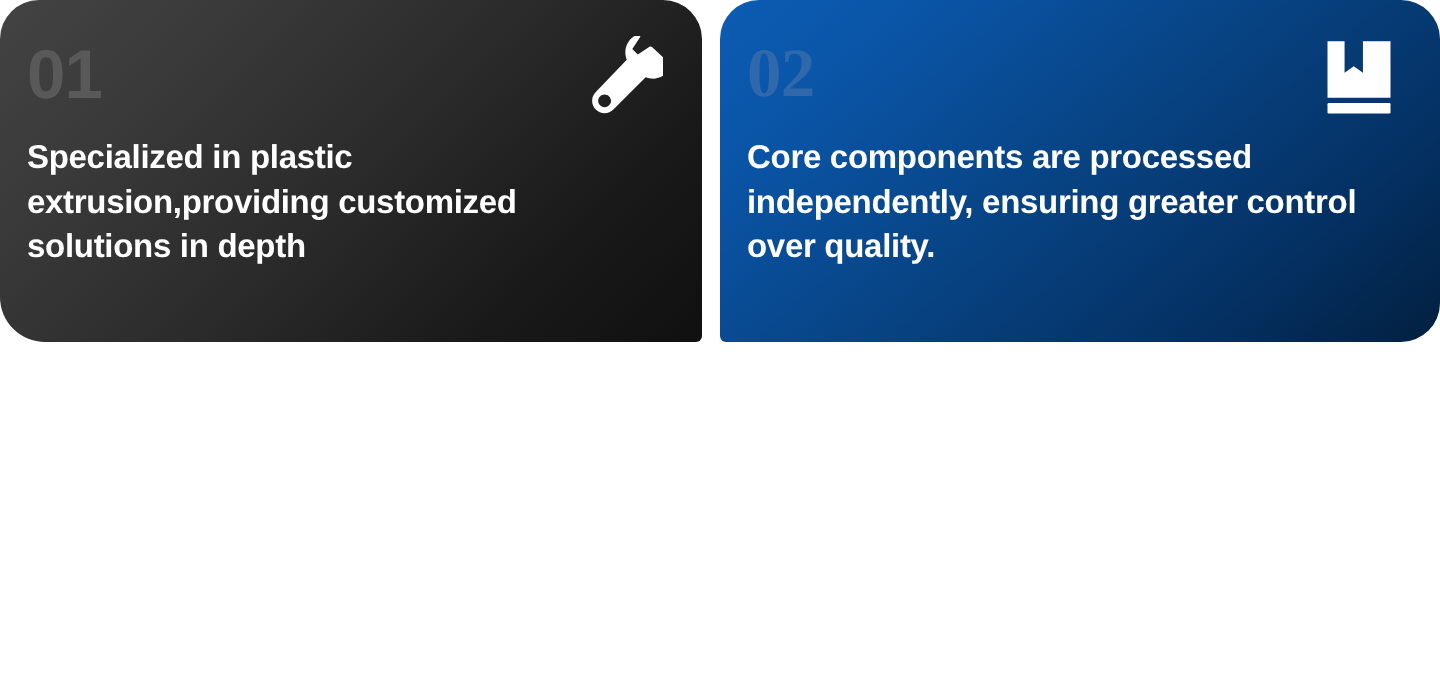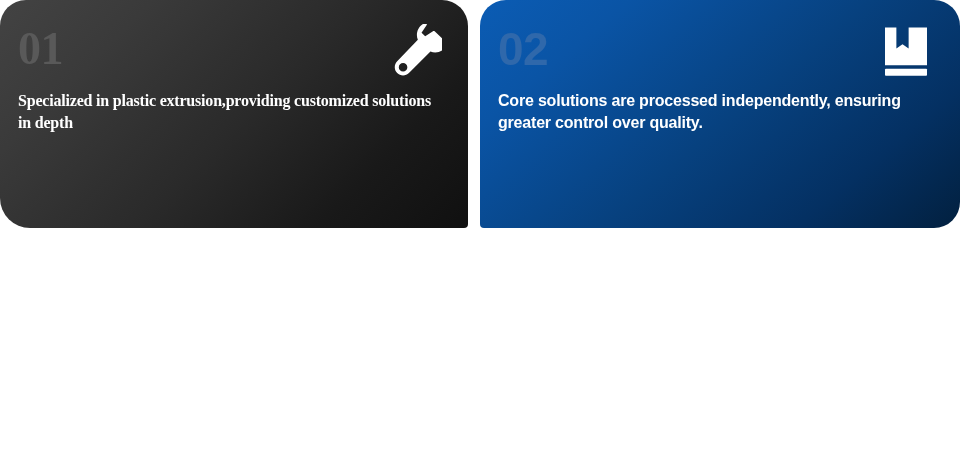--- a/index.html
+++ b/index.html
@@ -27,39 +27,39 @@
     justify-content:flex-start;
   }
   
   .card.dark {
     background: linear-gradient(135deg, #434343 0%, #3a3a3a 22%, #2a2a2a 52%, #191919 78%, #101010 100%);
   }
   .card.blue {
     background: linear-gradient(140deg, #0b5cb4 0%, #0a54a5 20%, #07417f 52%, #043062 78%, #02203f 100%);
   }
   
-  .card-1 { border-radius: 26px 26px 4px 30px; font-family: Liberation Serif, serif; }
+  .card-1 { border-radius: 26px 26px 4px 30px; }
   .card-2 { border-radius: 26px 26px 26px 4px; }
   .card-3 { border-radius: 26px 4px 4px 26px; }
   .card-4 { border-radius: 4px 26px 26px 26px; }
 
   .card-number {
     font-size:46px;
     font-weight:700;
     line-height:1;
     letter-spacing:-0.5px;
     margin-bottom:18px;
     user-select:none;
   }
   .card.dark .card-number { color:#595959; }
-  .card.blue .card-number { color:#2f68ab; }
+  .card.blue .card-number { color:#2f68ab;font-family:Liberation Serif, serif; }
 
   .card-heading {
     color:#ffffff;
-    font-size:16px;
+    font-size:22px;
     font-weight:700;
     line-height:1.35;
     letter-spacing:-0.2px;
     max-width:430px;
   }
   .card-2 .card-heading, .card-4 .card-heading { max-width:452px; }
 
   .card-icon {
     position:absolute;
     top:24px;
@@ -84,21 +84,21 @@
     <div class="card-heading">Specialized in plastic extrusion,providing customized solutions in depth</div>
     <div class="card-icon">
       <svg viewBox="0 0 64 64" xmlns="http://www.w3.org/2000/svg" aria-hidden="true">
         <path fill="#ffffff" d="M55.6 8.4c-0.5-0.5-1.3-0.6-1.9-0.2l-8.9 5.9-4.2-4.2 5.9-8.9c0.4-0.6 0.3-1.4-0.2-1.9-0.5-0.5-1.2-0.6-1.8-0.3-5.5 2.3-9.2 7.6-9.2 13.7 0 1.9 0.4 3.8 1.1 5.5L12.8 42.6c-1.8 1.8-2.8 4.2-2.8 6.7 0 2.5 1 4.9 2.8 6.7 1.8 1.8 4.2 2.8 6.7 2.8 2.5 0 4.9-1 6.7-2.8l24.6-24.6c1.7 0.7 3.6 1.1 5.5 1.1 6.1 0 11.4-3.7 13.7-9.2 0.3-0.6 0.2-1.3-0.3-1.8z M19.5 54.3c-2.7 0-4.9-2.2-4.9-4.9 0-2.7 2.2-4.9 4.9-4.9 2.7 0 4.9 2.2 4.9 4.9 0 2.7-2.2 4.9-4.9 4.9z"></path>
       </svg>
     </div>
   </div>
 
   <div class="card blue card-2">
     <div class="card-number">02</div>
-    <div class="card-heading">Core solutions are processed independently, ensuring greater control over quality.</div>
+    <div class="card-heading">Core components are processed independently, ensuring greater control over quality.</div>
     <div class="card-icon">
       <svg viewBox="0 0 64 64" xmlns="http://www.w3.org/2000/svg" aria-hidden="true">
         <path fill="#ffffff" d="M8 4h13v24l7-5 7 5V4h21v43H8V4z"></path>
         <rect fill="#ffffff" x="8" y="51" width="48" height="8" rx="1"></rect>
       </svg>
     </div>
   </div>
 
 
 

